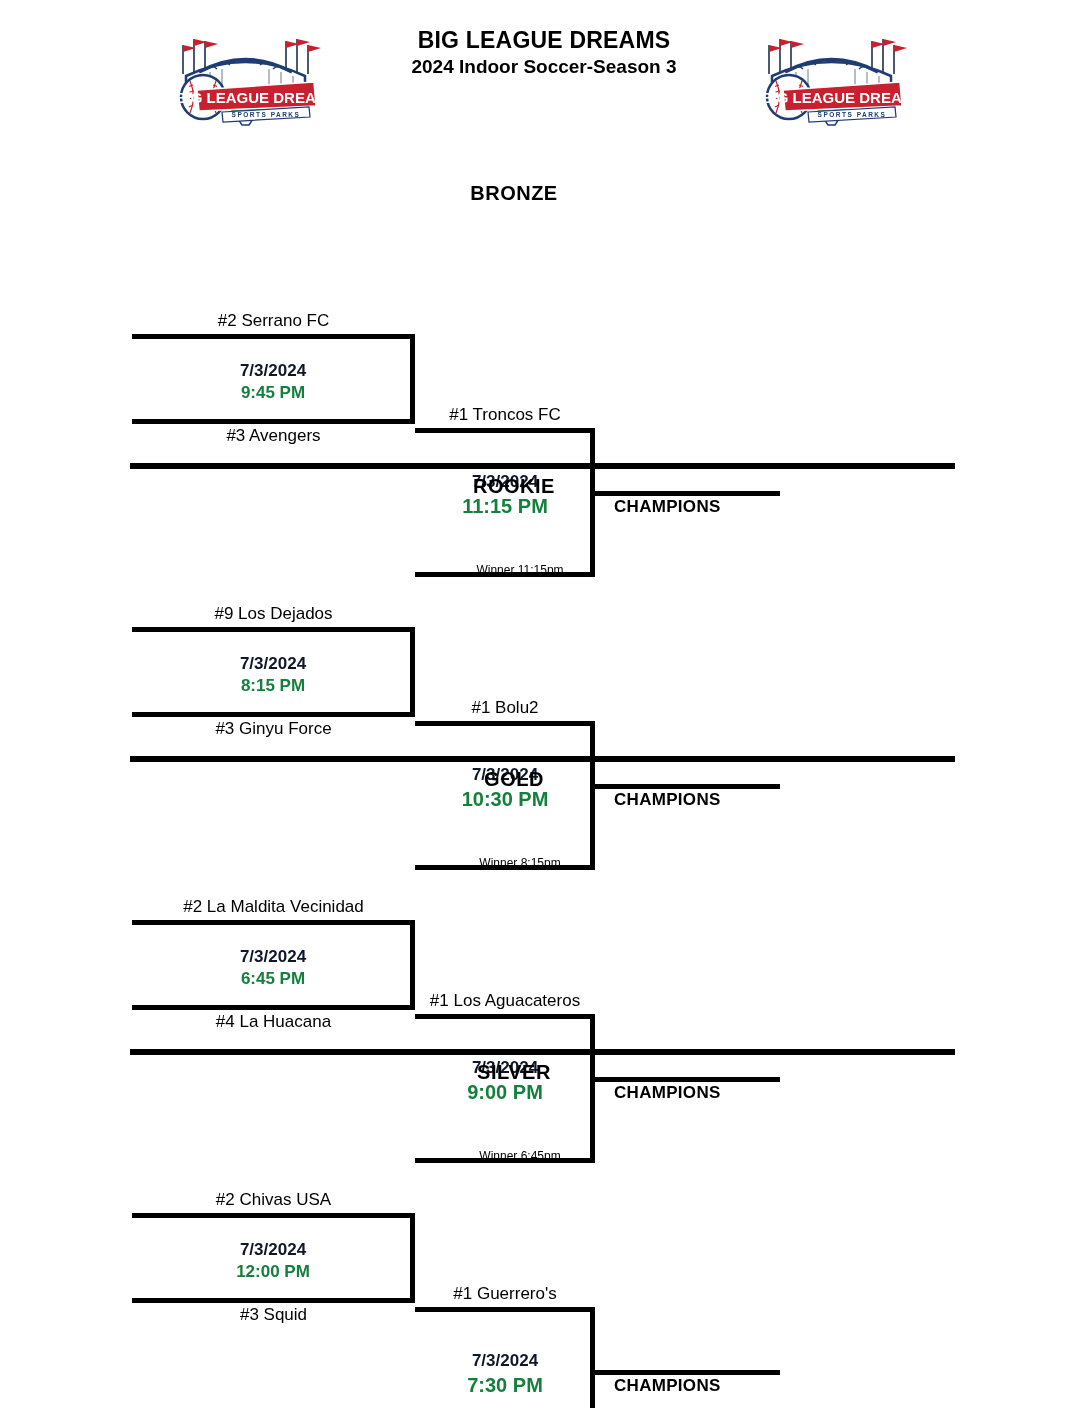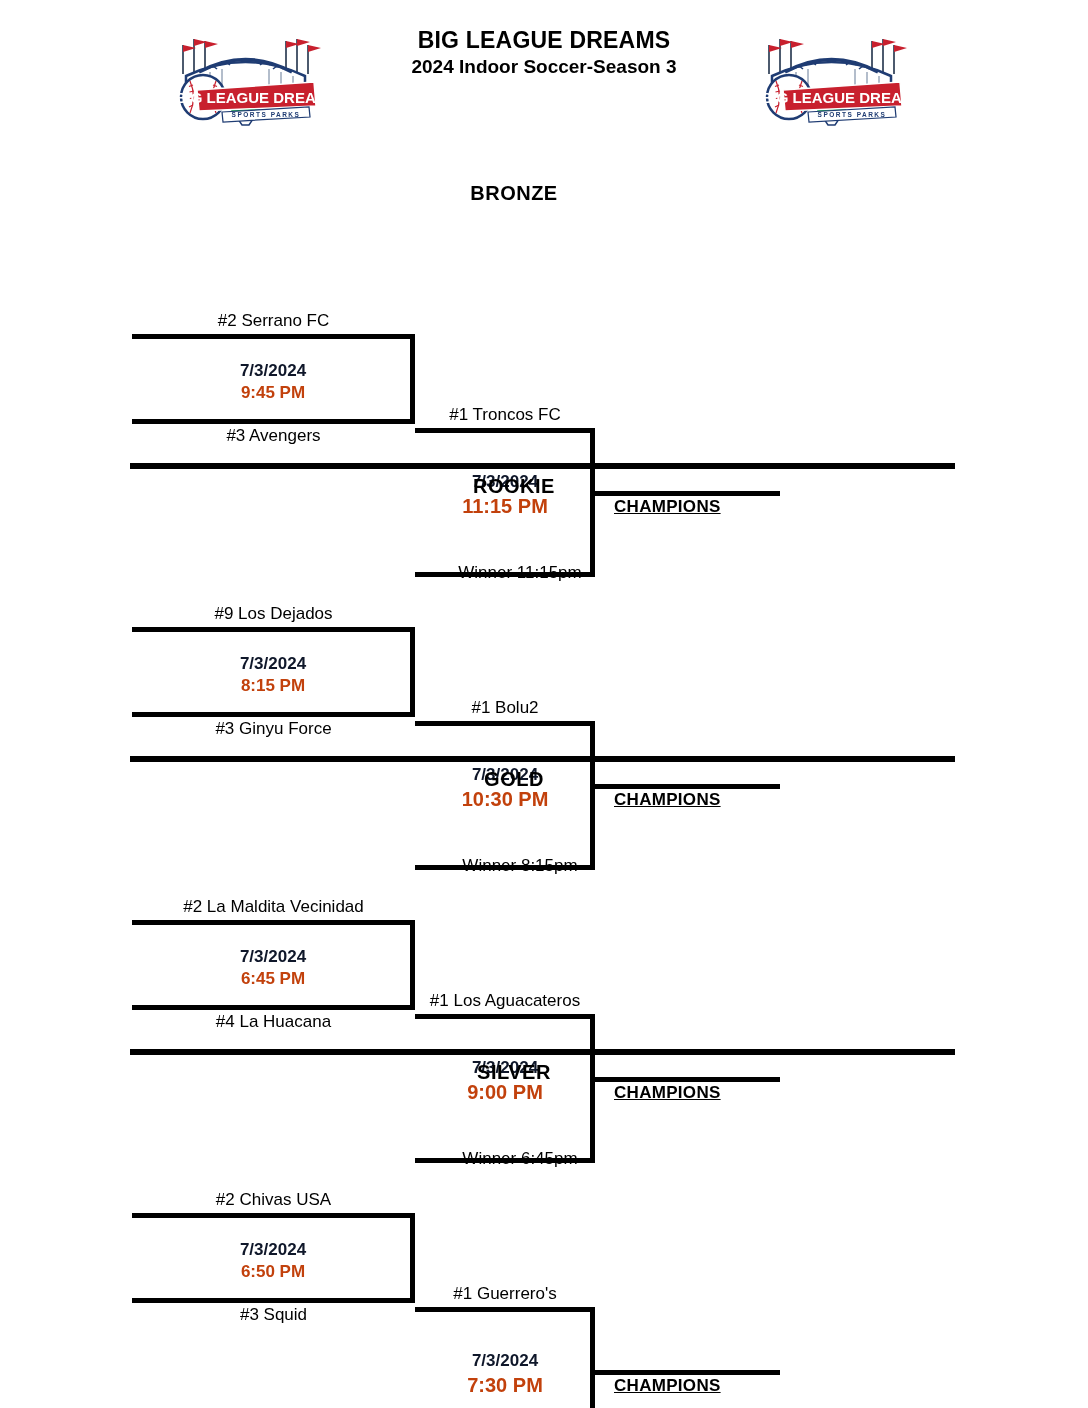--- a/index.html
+++ b/index.html
@@ -157,21 +157,21 @@
     text-align: center;
     font-size: 17px;
     white-space: nowrap;
   }
   .r2-bottom-label {
     position: absolute;
     left: 420px;
     top: 393px;
     width: 200px;
     text-align: center;
-    font-size: 17px;
+    font-size: 12px;
     white-space: nowrap;
   }
   .r2-date {
     position: absolute;
     left: 425px;
     top: 300px;
     width: 160px;
     text-align: center;
     font-size: 17px;
     font-weight: bold;
@@ -200,24 +200,23 @@
   .champ-label {
     position: absolute;
     left: 614px;
     top: 327px;
     width: 180px;
     text-align: left;
     font-size: 17px;
     font-weight: bold;
     letter-spacing: 0.3px;
     white-space: nowrap;
-    text-decoration: underline;
-  }
-
-  .red { color: #c2410c; }
+  }
+
+  .red { color: #15803d; }
   .blk { color: #0f172a; }
 </style>
 </head>
 <body>
 
 <div class="header">
 
   <div class="logo left">
     <svg viewBox="0 0 310 208" width="155" height="104" xmlns="http://www.w3.org/2000/svg">
 
@@ -400,18 +399,18 @@
   <div class="section-title">SILVER</div>
 
   <div class="r2-top-label">#1 Guerrero's</div>
   <div class="r2-box"></div>
   <div class="r2-date blk">7/3/2024</div>
   <div class="r2-time red">7:30 PM</div>
 
   <div class="r1-top-label">#2 Chivas USA</div>
   <div class="r1-box"></div>
   <div class="r1-date blk">7/3/2024</div>
-  <div class="r1-time red">6:50 PM</div>
+  <div class="r1-time red">12:00 PM</div>
   <div class="r1-bottom-label">#3 Squid</div>
 
   <div class="champ-line"></div>
   <div class="champ-label">CHAMPIONS</div>
 </div>
 
 </body></html>

